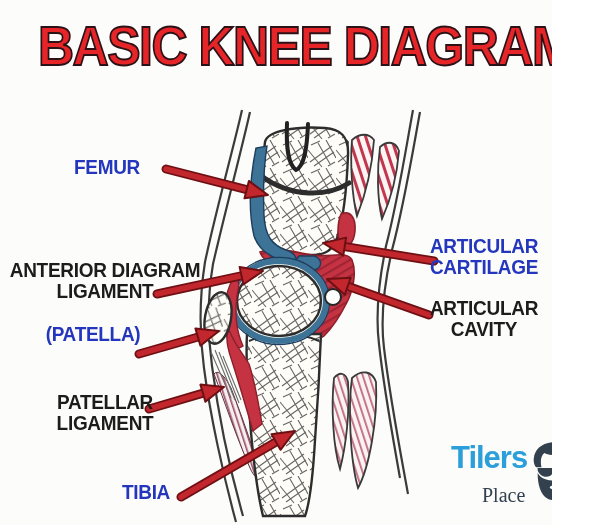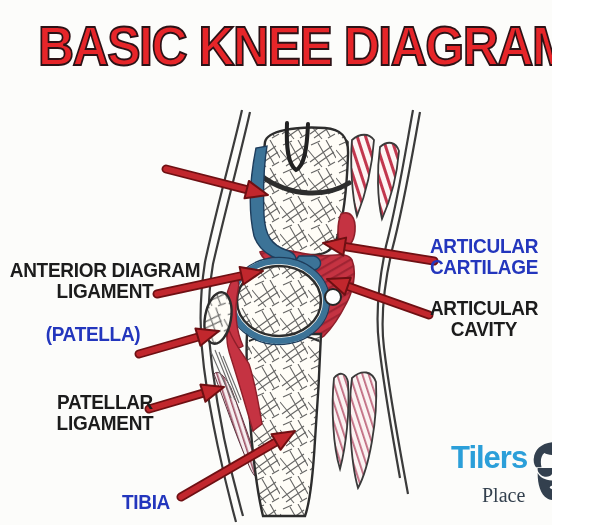--- a/index.html
+++ b/index.html
@@ -157,36 +157,37 @@
       <line class="in" x1="434" y1="261" x2="342.7" y2="246.2"></line>
       <polygon class="head" points="323,243 346.1,237.6 343.3,255.4"></polygon>
     </g>
     <g class="arrow" fill="none">
       <line class="out" x1="429" y1="315" x2="345.8" y2="285.6"></line>
       <line class="in" x1="429" y1="315" x2="345.8" y2="285.6"></line>
       <polygon class="head" points="327,279 350.7,277.8 344.7,294.8"></polygon>
     </g>
   </svg>
 
+  <div class="lbl blue" style="left:52px;top:157px;width:110px">FEMUR</div>
 
   <div class="lbl dark" style="left:5px;top:260px;width:200px">
     <div>ANTERIOR DIAGRAM</div>
     <div>LIGAMENT</div>
   </div>
 
   <div class="lbl blue" style="left:20px;top:324px;width:146px">
     <div>(PATELLA)</div>
   </div>
 
   <div class="lbl dark" style="left:33px;top:392px;width:144px">
     <div>PATELLAR</div>
     <div>LIGAMENT</div>
   </div>
 
-  <div class="lbl blue" style="left:94px;top:492px;width:104px">TIBIA</div>
+  <div class="lbl blue" style="left:94px;top:482px;width:104px">TIBIA</div>
 
   <div class="lbl blue" style="left:412px;top:236px;width:144px">
     <div>ARTICULAR</div>
     <div>CARTILAGE</div>
   </div>
 
   <div class="lbl dark" style="left:412px;top:298px;width:144px">
     <div>ARTICULAR</div>
     <div>CAVITY</div>
   </div>

